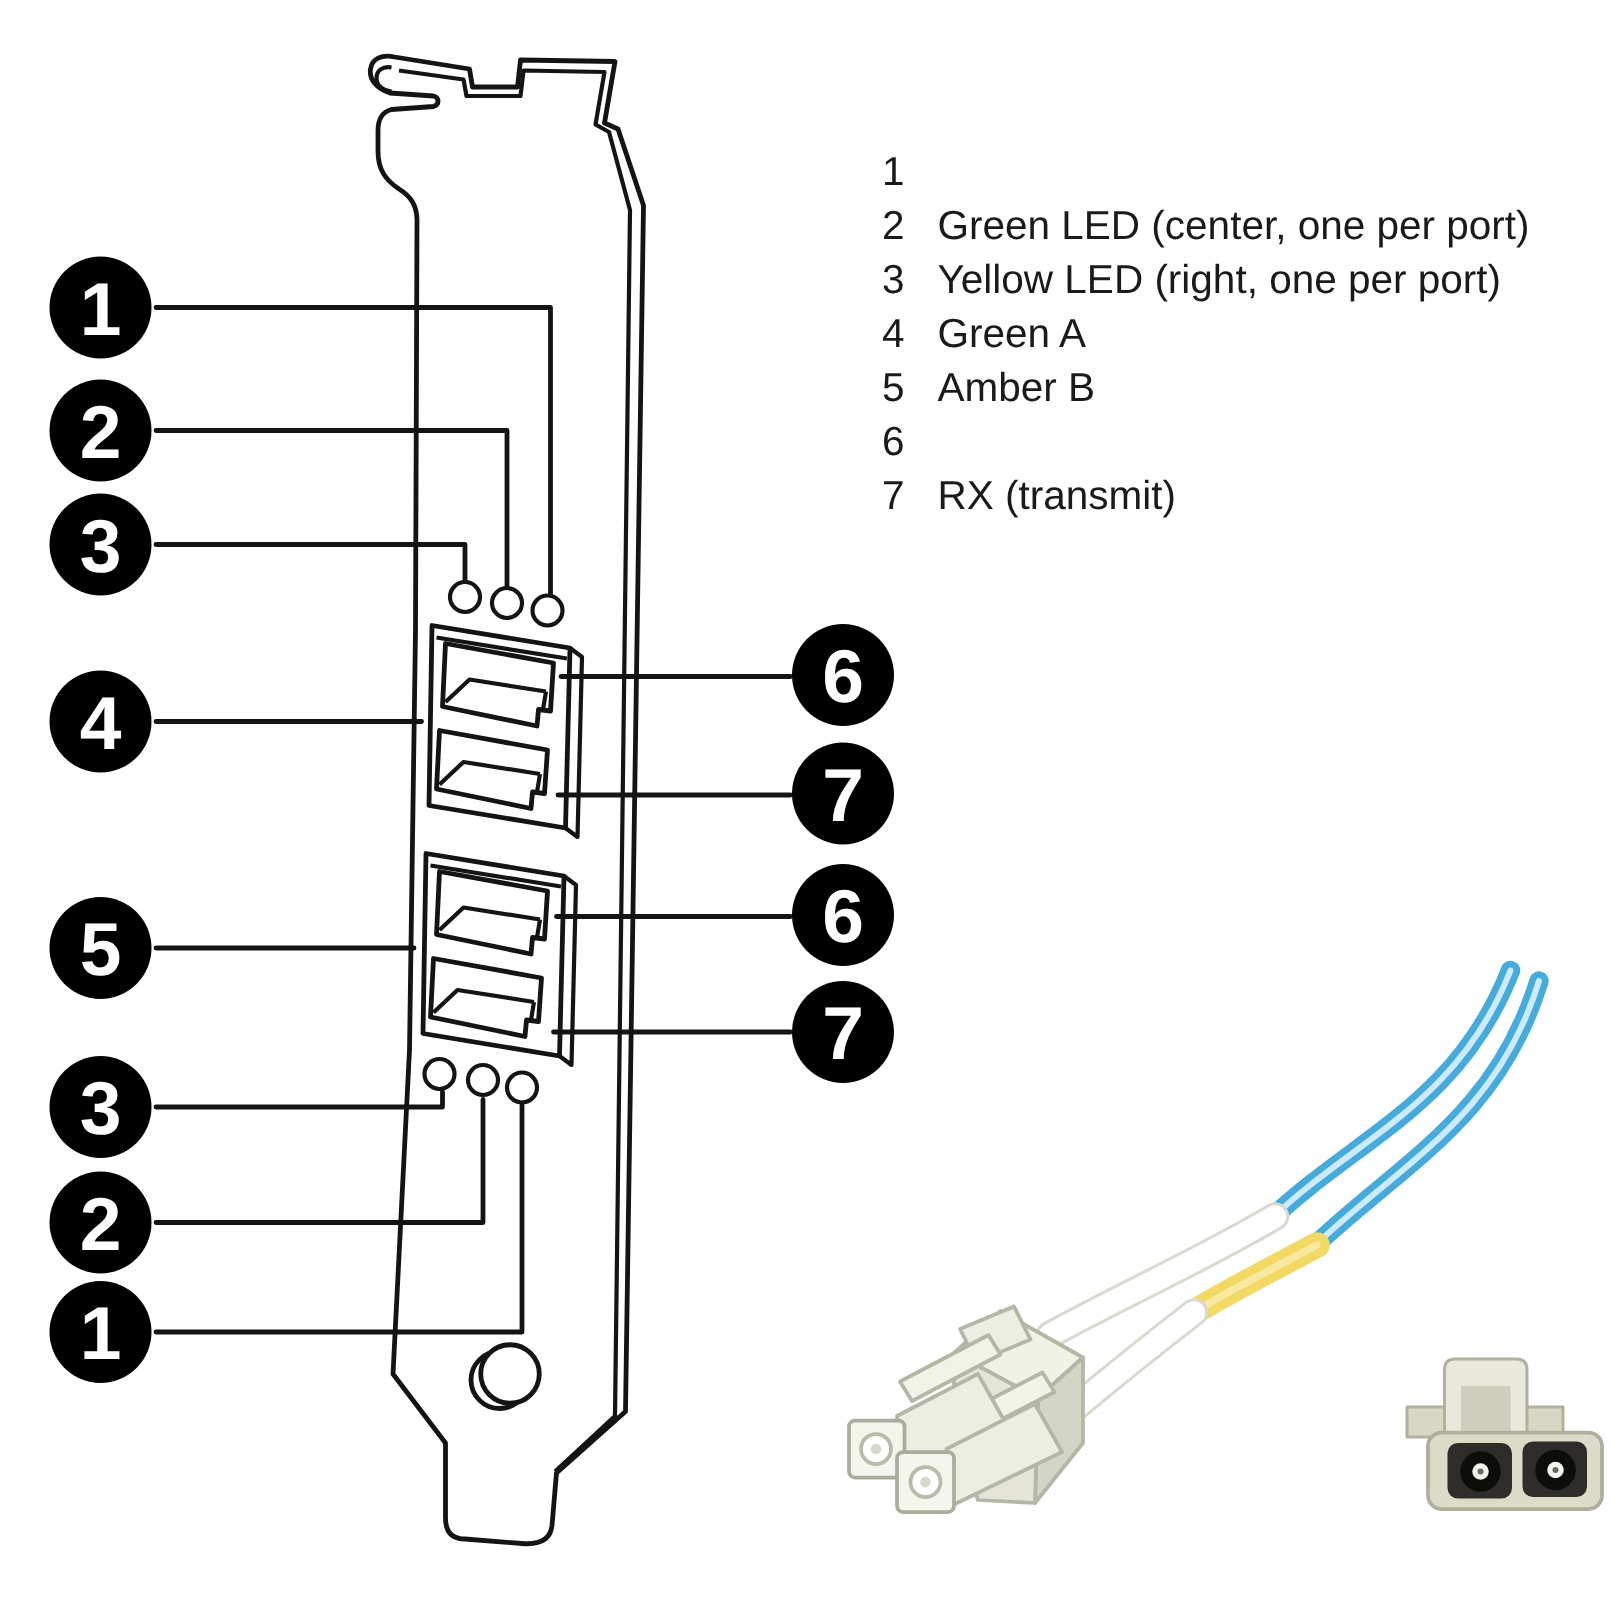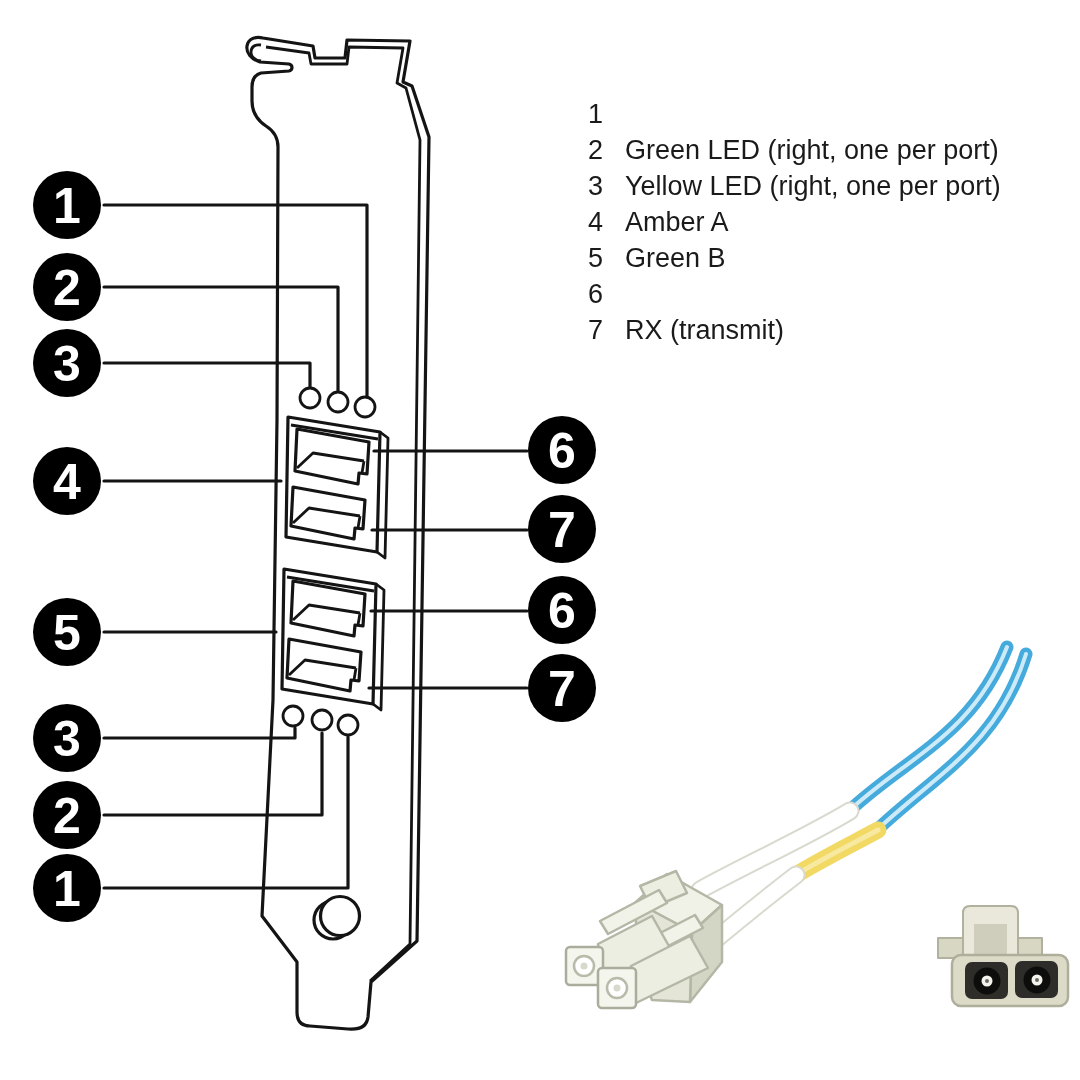--- a/index.html
+++ b/index.html
@@ -183,33 +183,33 @@
     <circle cx="1037" cy="980" r="2" fill="#6a6a62"></circle>
   </g>
 </svg>
 
   <div class="legend">
     <div class="legend-row">
       <span class="legend-num">1</span>
     </div>
     <div class="legend-row">
       <span class="legend-num">2</span>
-      <span class="legend-label">Green LED (right, one per port)</span>
+      <span class="legend-label">Green LED (center, one per port)</span>
     </div>
     <div class="legend-row">
       <span class="legend-num">3</span>
       <span class="legend-label">Yellow LED (right, one per port)</span>
     </div>
     <div class="legend-row">
       <span class="legend-num">4</span>
-      <span class="legend-label">Amber A</span>
+      <span class="legend-label">Green A</span>
     </div>
     <div class="legend-row">
       <span class="legend-num">5</span>
-      <span class="legend-label">Green B</span>
+      <span class="legend-label">Amber B</span>
     </div>
     <div class="legend-row">
       <span class="legend-num">6</span>
     </div>
     <div class="legend-row">
       <span class="legend-num">7</span>
       <span class="legend-label">RX (transmit)</span>
     </div>
   </div>
 

